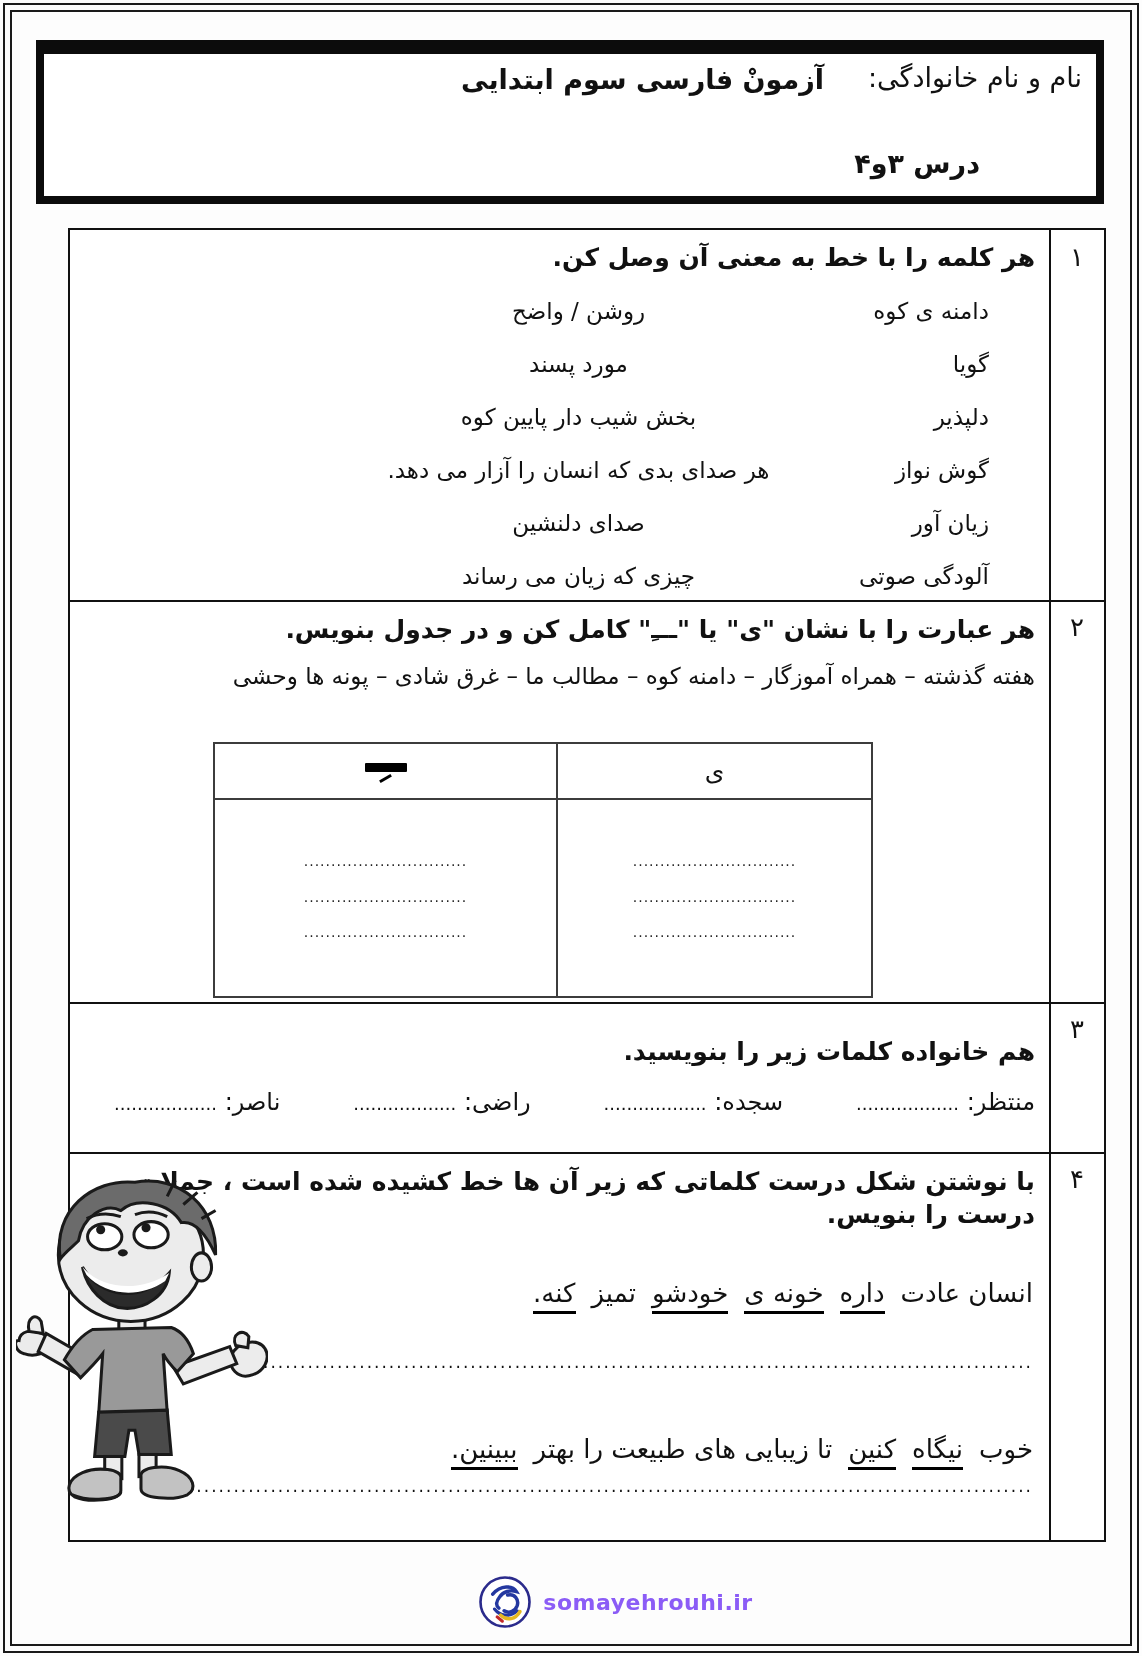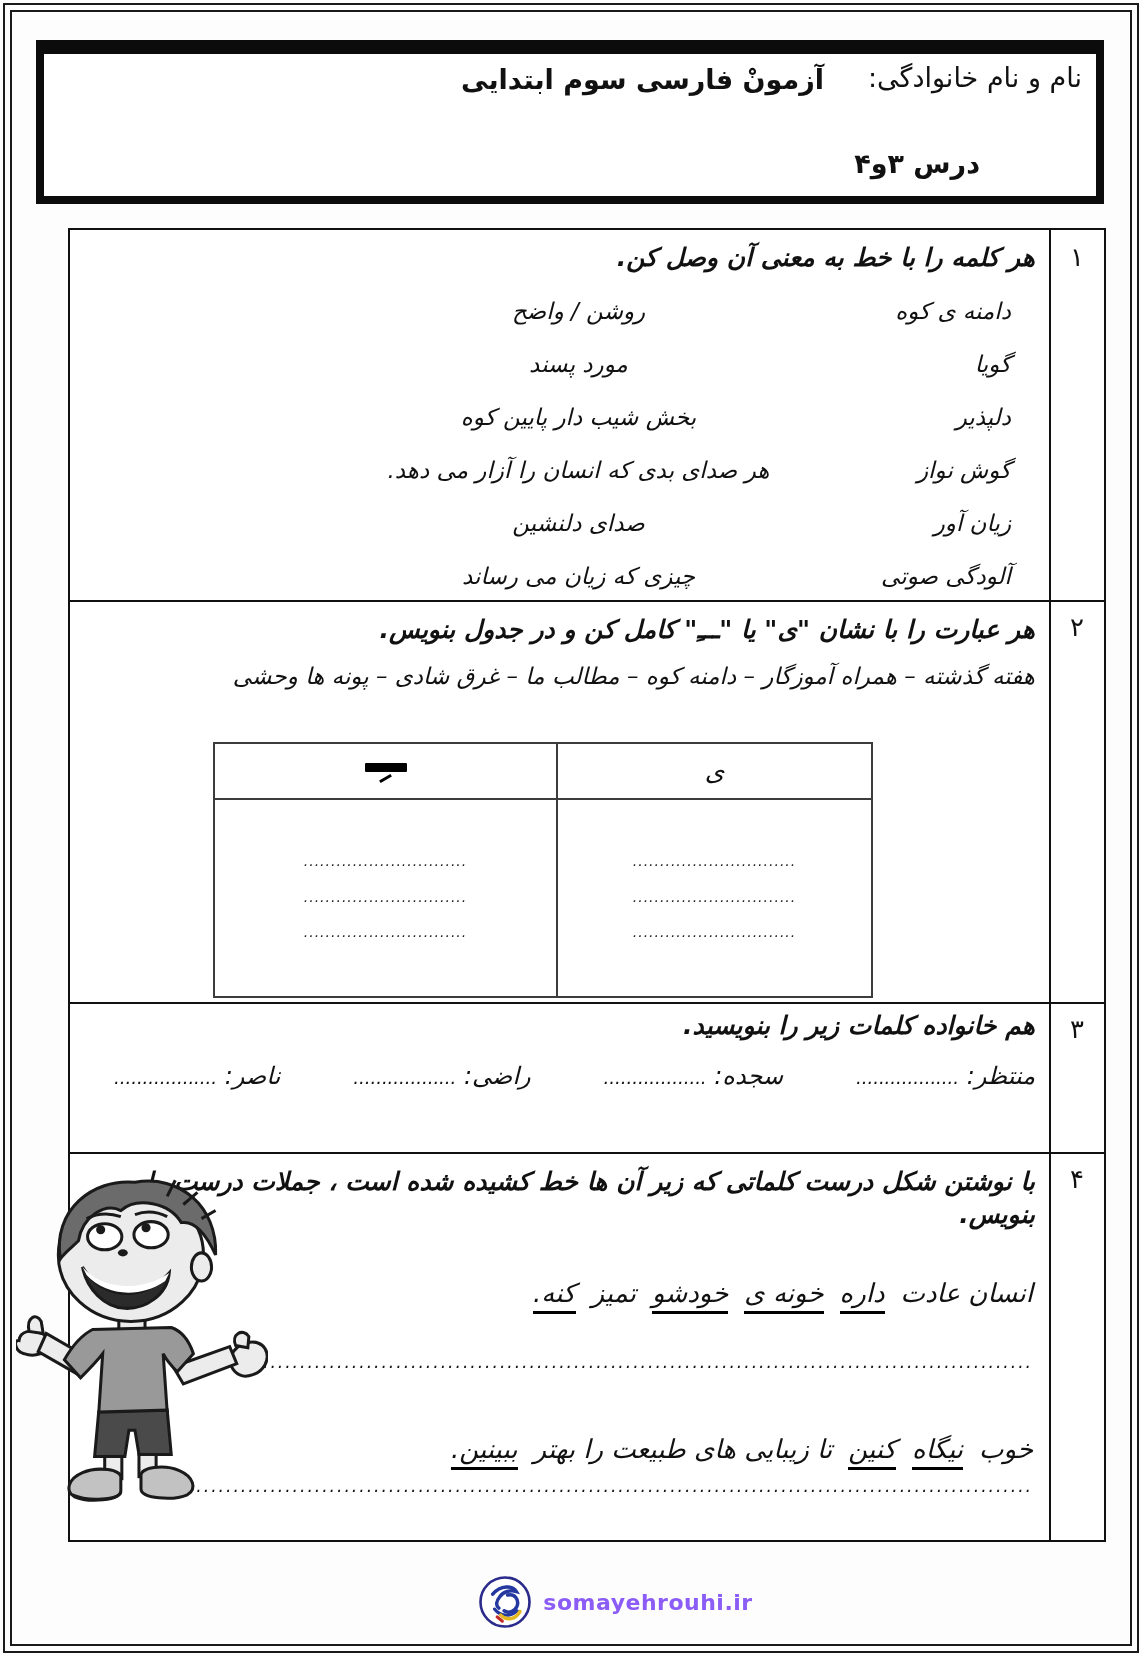--- a/index.html
+++ b/index.html
@@ -25,32 +25,32 @@
   .main-box {
     position:absolute; left:68px; top:228px; width:1038px; height:1314px;
     border:2px solid #111; box-sizing:border-box; background:#fff;
   }
   .numcol-line { position:absolute; top:0; bottom:0; right:53px; width:2px; background:#111; }
   .qnum { position:absolute; right:4px; width:46px; text-align:center; font-size:26px; }
   .qnum1 { top:12px; } .qnum2 { top:382px; } .qnum3 { top:784px; } .qnum4 { top:934px; }
   .divider { position:absolute; left:0; right:0; height:2px; background:#111; }
   .div1 { top:370px; } .div2 { top:772px; } .div3 { top:922px; }
 
-  .sec { position:absolute; left:0; right:55px;font-style:italic; }
+  .sec { position:absolute; left:0; right:55px; }
   .sec1 { top:0;     height:370px; }
   .sec2 { top:372px; height:400px; }
-  .sec3 { top:768px; height:172px; }
+  .sec3 { top:794px; height:172px; }
   .sec4 { top:924px; height:388px; }
 
   .prompt { font-weight:bold; font-size:25px; padding:12px 14px 0 10px; line-height:1.3; }
 
   
   .match-rows { position:absolute; top:54px; left:0; right:0; }
   .match-row  { display:grid; grid-template-columns:232px 1fr; align-items:center; height:53px; }
-  .match-word    { font-size:23px; padding-right:38px; white-space:nowrap; }
+  .match-word    { font-size:23px; padding-right:60px; white-space:nowrap; }
   .match-meaning { font-size:23px; text-align:center; padding-left:270px; }
 
   
   .wordbank { font-size:23px; padding:16px 14px 0 10px; }
   .q2-table {
     position:absolute; top:140px; right:176px; width:660px; height:256px;
     border:2px solid #3c3c3c; box-sizing:border-box;
     display:grid; grid-template-columns:315px 1fr; grid-template-rows:56px 1fr;
     background:#fff;
   }

